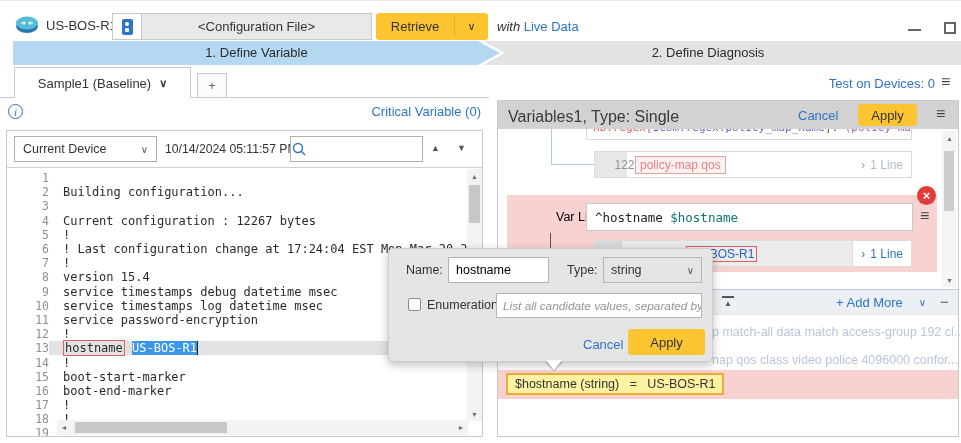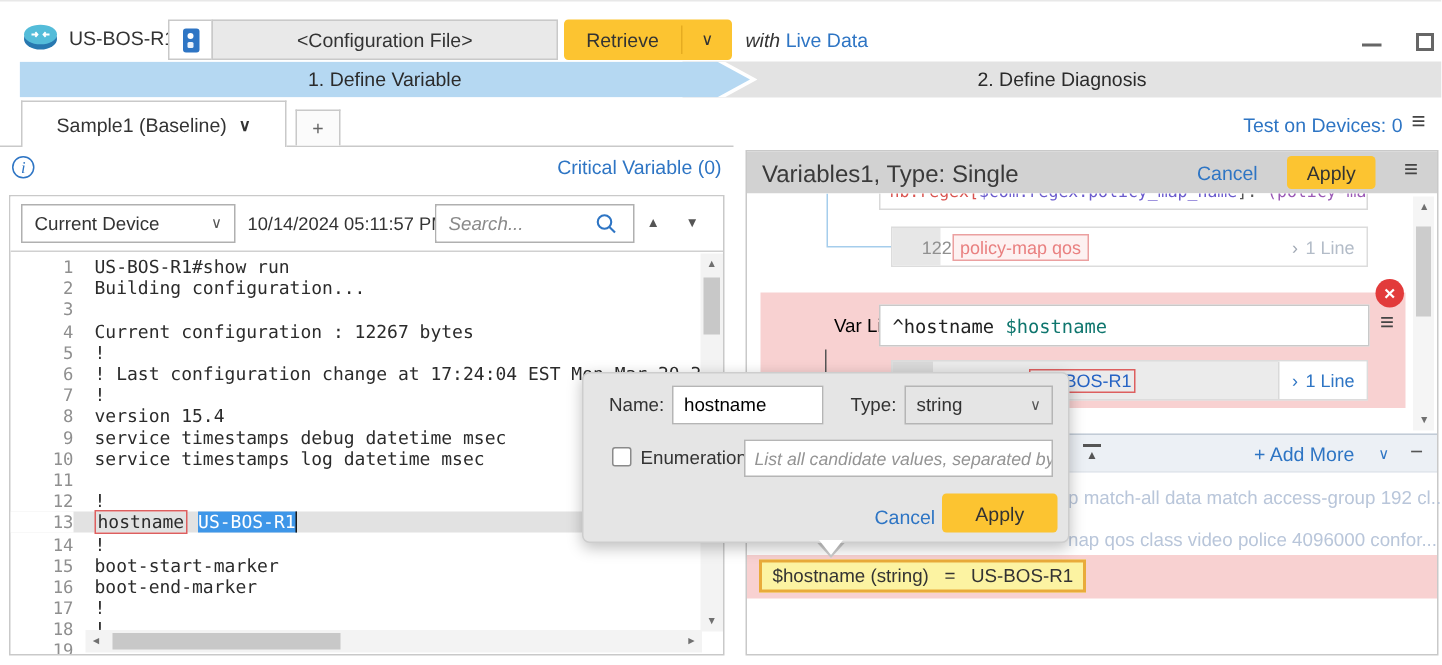--- a/index.html
+++ b/index.html
@@ -185,42 +185,41 @@
   <div class="abs" id="critical-variable">Critical Variable (0)</div>
 
   <div class="abs" id="left-box">
     <div class="abs" id="lp-toolbar">
       <div class="abs" id="device-select">
         <span>Current Device</span>
         <span class="chev">∨</span>
       </div>
       <div class="abs" id="lp-timestamp">10/14/2024 05:11:57 PM</div>
       <div class="abs" id="search-box">
-        <input id="search-input" placeholder="Search..." style="">
         <svg width="16" height="16">
           <circle cx="7" cy="7" r="4.5" stroke="#2e75c4" stroke-width="1.4" fill="none"></circle>
           <line x1="10.3" y1="10.3" x2="14" y2="14" stroke="#2e75c4" stroke-width="1.4"></line>
         </svg>
       </div>
       <div class="abs mini-btn" id="find-prev">▲</div>
       <div class="abs mini-btn" id="find-next">▼</div>
     </div>
 
     <div class="abs" id="code-lines">
-        <div class="code-row"><span class="ln">1</span><span class="ct">US-BOS-R1#show run</span></div>
+        <div class="code-row"><span class="ln">1</span></div>
         <div class="code-row"><span class="ln">2</span><span class="ct">Building configuration...</span></div>
         <div class="code-row"><span class="ln">3</span><span class="ct"></span></div>
         <div class="code-row"><span class="ln">4</span><span class="ct">Current configuration : 12267 bytes</span></div>
         <div class="code-row"><span class="ln">5</span><span class="ct">!</span></div>
         <div class="code-row"><span class="ln">6</span><span class="ct">! Last configuration change at 17:24:04 EST Mon Mar 20 2023 by nb</span></div>
         <div class="code-row"><span class="ln">7</span><span class="ct">!</span></div>
         <div class="code-row"><span class="ln">8</span><span class="ct">version 15.4</span></div>
         <div class="code-row"><span class="ln">9</span><span class="ct">service timestamps debug datetime msec</span></div>
         <div class="code-row"><span class="ln">10</span><span class="ct">service timestamps log datetime msec</span></div>
-        <div class="code-row"><span class="ln">11</span></div>
+        <div class="code-row"><span class="ln">11</span><span class="ct">service password-encryption</span></div>
         <div class="code-row"><span class="ln">12</span><span class="ct">!</span></div>
         <div class="code-row current"><span class="ln">13</span><span class="ct"><span class="tok-redbox">hostname</span><span> </span><span class="tok-selected">US-BOS-R1</span></span></div>
         <div class="code-row"><span class="ln">14</span><span class="ct">!</span></div>
         <div class="code-row"><span class="ln">15</span><span class="ct">boot-start-marker</span></div>
         <div class="code-row"><span class="ln">16</span><span class="ct">boot-end-marker</span></div>
         <div class="code-row"><span class="ln">17</span><span class="ct">!</span></div>
         <div class="code-row"><span class="ln">18</span><span class="ct">!</span></div>
         <div class="code-row"><span class="ln">19</span><span class="ct"></span></div>
       </div>
 

